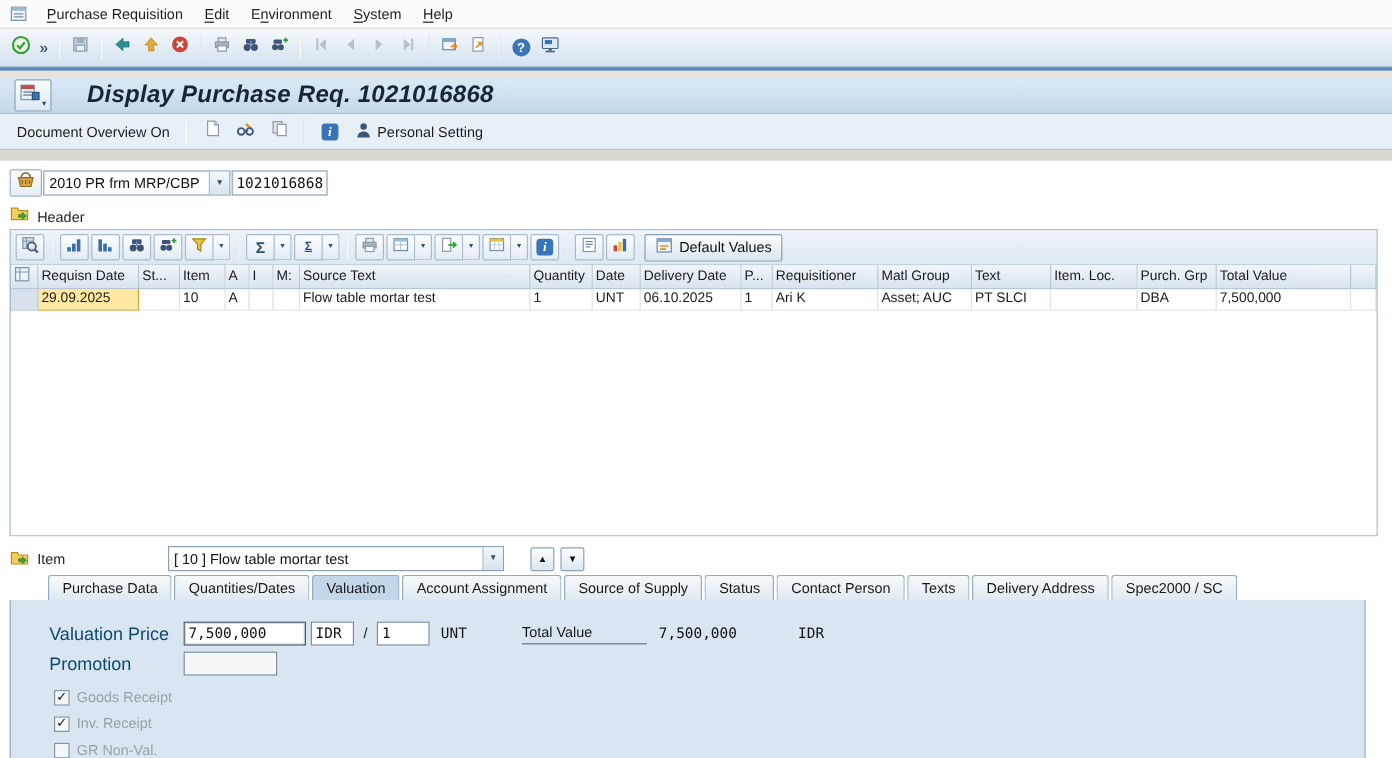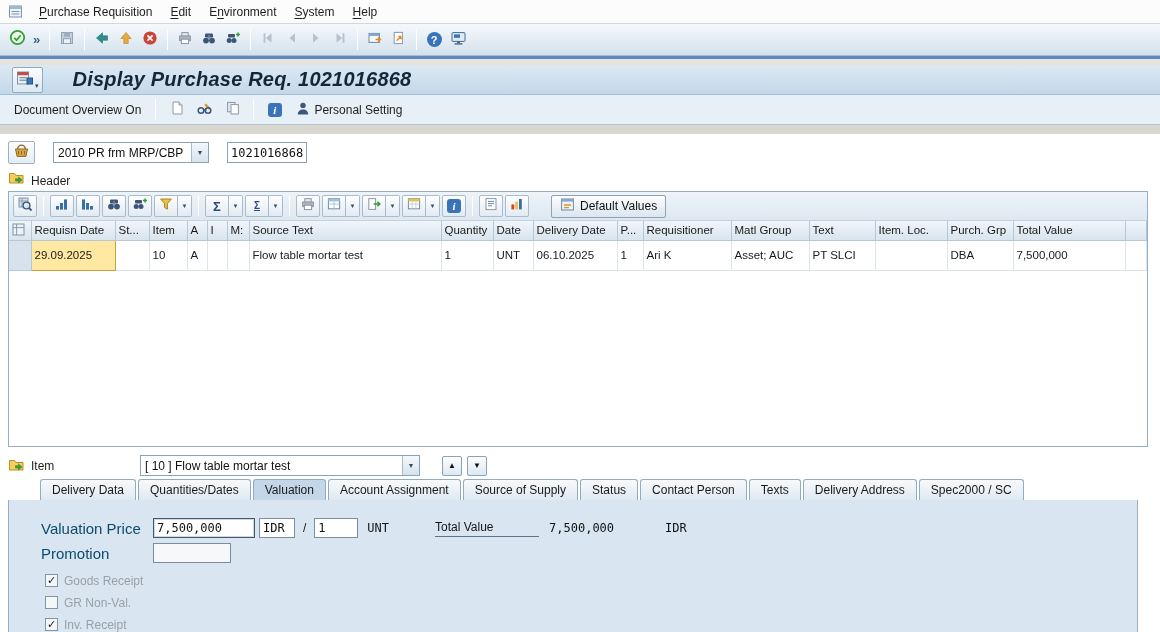--- a/index.html
+++ b/index.html
@@ -30,46 +30,46 @@
 
 
 .appbar{height:30px;background:#e7f0f7;border-bottom:1px solid #b4c6d6;display:flex;align-items:center;padding:0 8px;gap:3px}
 .text-btn{font-size:12px;color:#1e1e1e;padding:3px 6px}
 .abtn{width:25px;height:23px;display:flex;align-items:center;justify-content:center}
 .info-badge{width:14px;height:14px;border-radius:3px;background:#3a74b8;color:#fff;font-weight:bold;font-style:italic;font-size:11px;font-family:"Liberation Serif",serif;display:flex;align-items:center;justify-content:center}
 .pset{display:flex;align-items:center;gap:4px;font-size:12px;color:#1e1e1e;padding:2px 6px}
 .gap2{height:9px;background:#dad6d0}
 
 
-.doctype-row{display:flex;align-items:center;gap:18px;padding:7px 0 0 8px;background:#fff}
+.doctype-row{display:flex;align-items:center;gap:1px;padding:7px 0 0 8px;background:#fff}
 .icon-frame{width:27px;height:23px;border:1px solid #9db1c4;background:linear-gradient(#fdfdfe,#e4edf4);display:flex;align-items:center;justify-content:center;border-radius:2px}
 .combo{height:21px;border:1px solid #8ba1b6;background:#fff;display:flex;align-items:center;font-size:12px;color:#111}
 .combo-text{padding:0 4px;white-space:nowrap;overflow:hidden;flex:1}
 .combo-arrow{width:17px;align-self:stretch;border-left:1px solid #a9bccd;background:linear-gradient(#f4f8fb,#d6e3ee);display:flex;align-items:center;justify-content:center;font-size:7px;color:#33506b}
 .w156{width:156px}.w280{width:280px}
 .tinput{height:21px;border:1px solid #8ba1b6;background:#fff;font-family:"DejaVu Sans Mono","Liberation Mono",monospace;font-size:12px;color:#111;padding:0 3px}
 input.tinput{outline:none}
 .w80{width:80px}
 .expander-row{display:flex;align-items:flex-end;gap:5px;padding:6px 0 0 8px;font-size:12px;color:#1e1e1e;background:#fff}
 
 
 .grid-panel{margin:3px 12px 0 8px;height:256px;border:1px solid #96aec3;background:#fff;display:flex;flex-direction:column}
 .grid-toolbar{height:29px;background:linear-gradient(#eef4f9,#dde8f1);border-bottom:1px solid #c2d2e0;display:flex;align-items:center;padding:0 4px;gap:2px}
 .gbtn{height:22px;min-width:24px;border:1px solid #a9bccd;background:linear-gradient(#fefefe,#e2ebf3);border-radius:2px;display:flex;align-items:center;justify-content:center}
 .gpair{display:flex}
 .gpair .gbtn{border-radius:2px 0 0 2px}
 .gdd{height:22px;width:14px;border:1px solid #a9bccd;border-left:none;background:linear-gradient(#fefefe,#e2ebf3);border-radius:0 2px 2px 0;display:flex;align-items:center;justify-content:center;font-size:6px;color:#33506b}
 .gsep{width:1px;height:20px;background:#b4c6d6;border-right:1px solid #fff;margin:0 4px}
 .sigma{font-weight:bold;color:#2a4a7a;font-size:13px;line-height:1}
 .sigma.sub{font-size:10px;text-decoration:underline}
-.default-btn{height:23px;border:1px solid #8ba1b6;background:linear-gradient(#fdfdfe,#dae6f0);display:flex;align-items:center;gap:5px;padding:0 8px;font-size:12px;color:#111;margin-left:20px;border-radius:2px}
+.default-btn{height:23px;border:1px solid #8ba1b6;background:linear-gradient(#fdfdfe,#dae6f0);display:flex;align-items:center;gap:5px;padding:0 8px;font-size:12px;color:#111;margin-left:6px;border-radius:2px}
 table.alv{border-collapse:collapse;table-layout:fixed;width:100%;font-size:11.5px;color:#1a1a1a}
 .alv th{height:19px;background:linear-gradient(#f0f5fa,#d9e4ee);border-right:1px solid #b7c7d6;border-bottom:1px solid #b7c7d6;font-weight:normal;text-align:left;padding:0 3px;white-space:nowrap;overflow:hidden}
 .alv th.num,.alv td.num{text-align:left}
-.alv td{height:30px;border-right:1px solid #dce4ec;border-bottom:1px solid #dce4ec;padding:0 3px;white-space:nowrap;overflow:hidden;background:#fff}
+.alv td{height:18px;border-right:1px solid #dce4ec;border-bottom:1px solid #dce4ec;padding:0 3px;white-space:nowrap;overflow:hidden;background:#fff}
 .alv td.selcol{background:#d7e2ec;border-right:1px solid #b7c7d6;border-bottom:1px solid #b7c7d6}
 .alv td.hl{background:#ffe9a2;border:1px solid #c9a23e}
 .grid-space{flex:1;background:#fff}
 
 
 .item-row{display:flex;align-items:center;gap:5px;padding:8px 0 0 8px;font-size:12px;color:#1e1e1e;background:#fff}
 .item-label{width:104px}
 .nav-btn{width:20px;height:20px;border:1px solid #8ba1b6;background:linear-gradient(#fdfdfe,#dce8f2);display:flex;align-items:center;justify-content:center;font-size:8px;color:#111;border-radius:2px}
 .nav-gap{width:12px}
 
@@ -86,21 +86,21 @@
 .flabel{width:112px;font-size:15px;color:#0c4a6e}
 .vinput{height:20px;border:1px solid #7b8e9f;background:#fff;font-family:"DejaVu Sans Mono","Liberation Mono",monospace;font-size:12px;color:#111;padding:0 3px;outline:none}
 .vinput.focus{border-color:#45596a;box-shadow:inset 0 0 0 1px #cdd9e4}
 .vinput.dis{background:#f7f8f9}
 .w102{width:102px}.w36{width:36px}.w44{width:44px}.w78{width:78px}
 .slash{margin:0 8px;font-size:12px;color:#161616}
 .unit-text{margin-left:9px;font-size:12px;color:#161616;font-family:"DejaVu Sans Mono","Liberation Mono",monospace}
 .tv-label{margin-left:46px;width:104px;font-size:12px;color:#161616;border-bottom:1px solid #5f7486;padding-bottom:2px}
 .tv-value{width:104px;font-size:12px;color:#111;margin-left:10px;font-family:"DejaVu Sans Mono","Liberation Mono",monospace}
 .tv-cur{margin-left:12px;font-size:12px;color:#111;font-family:"DejaVu Sans Mono","Liberation Mono",monospace}
-.cb-row{display:flex;align-items:flex-start;gap:6px;margin:8px 0 0 36px}
+.cb-row{display:flex;align-items:flex-end;gap:6px;margin:8px 0 0 36px}
 .cb-row.firstcb{margin-top:11px}
 .checkbox{width:13px;height:13px;border:1px solid #8296a6;background:#f4f6f8;display:flex;align-items:center;justify-content:center;font-size:11px;color:#1a1a1a}
 .checkbox.checked::after{content:"✓";font-weight:bold;line-height:1}
 .cb-label{font-size:12px;color:#9aa0a6}
 </style>
 </head>
 <body>
 
 <div class="screen">
 
@@ -519,21 +519,21 @@
     <span class="nav-gap"></span>
     <span class="nav-btn">
         <span>▲</span>
       </span>
     <span class="nav-btn">
         <span>▼</span>
       </span>
   </div>
 
   <div class="tabstrip">
-    <span class="tab">Delivery Data</span>
+    <span class="tab">Purchase Data</span>
     <span class="tab">Quantities/Dates</span>
     <span class="tab active">Valuation</span>
     <span class="tab">Account Assignment</span>
     <span class="tab">Source of Supply</span>
     <span class="tab">Status</span>
     <span class="tab">Contact Person</span>
     <span class="tab">Texts</span>
     <span class="tab">Delivery Address</span>
     <span class="tab">Spec2000 / SC</span>
   </div>
@@ -552,22 +552,22 @@
     </div>
     <div class="vrow second">
       <span class="flabel">Promotion</span>
       <input class="vinput dis w78" readonly="" value="" style="">
     </div>
     <div class="cb-row firstcb">
       <span class="checkbox checked"></span>
       <span class="cb-label">Goods Receipt</span>
     </div>
     <div class="cb-row">
+      <span class="checkbox checked"></span>
+      <span class="cb-label">Inv. Receipt</span>
+    </div>
+    <div class="cb-row">
       <span class="checkbox"></span>
       <span class="cb-label">GR Non-Val.</span>
     </div>
-    <div class="cb-row">
-      <span class="checkbox checked"></span>
-      <span class="cb-label">Inv. Receipt</span>
-    </div>
   </div>
 
 </div>
 
 </body></html>

